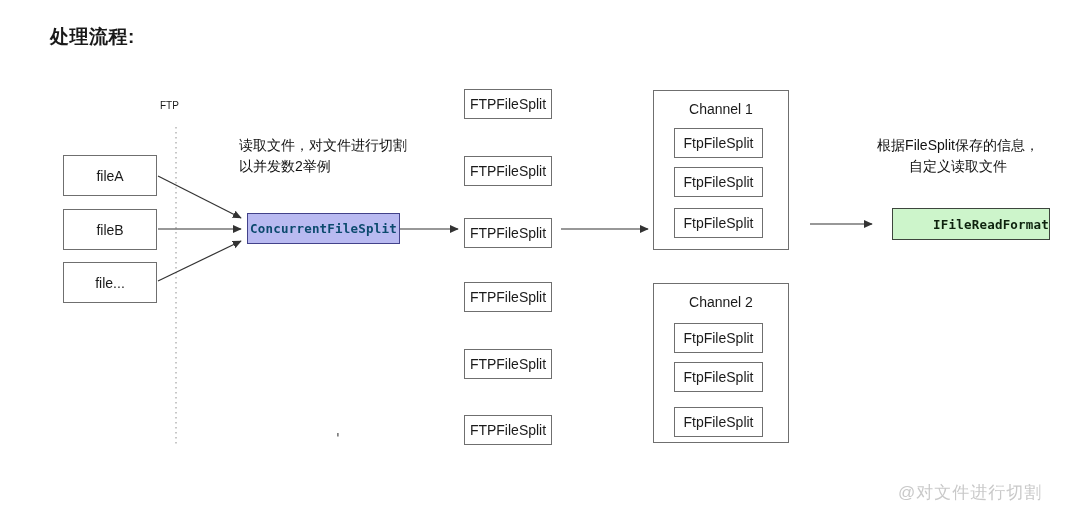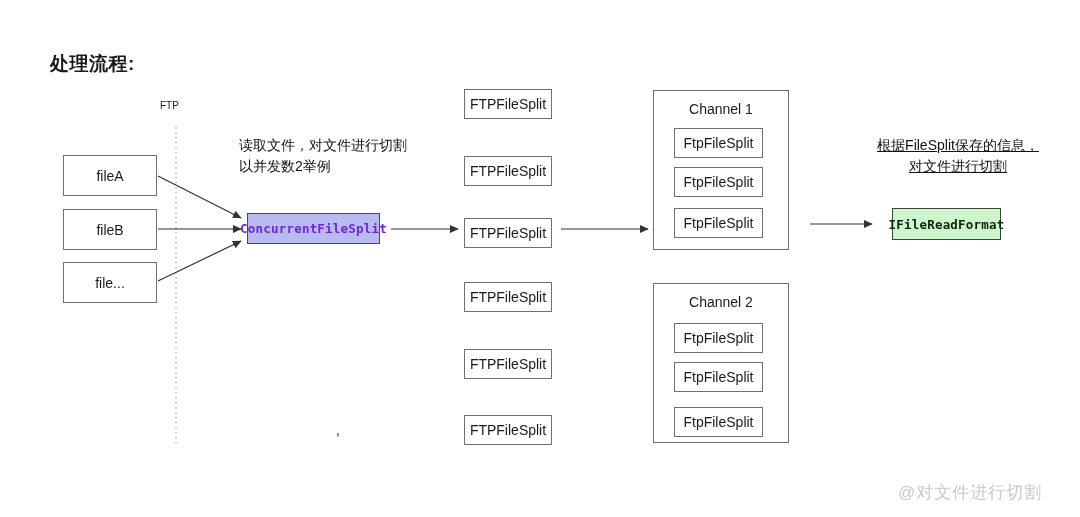--- a/index.html
+++ b/index.html
@@ -2,21 +2,21 @@
 <html><head>
 <meta charset="utf-8">
 <style>
   html,body{margin:0;padding:0;background:#ffffff;}
   #canvas{
     position:relative;width:1080px;height:517px;background:#ffffff;overflow:hidden;
     font-family:"Liberation Sans","DejaVu Sans",sans-serif;color:#1a1a1a;
   }
   .abs{position:absolute;}
   #arrow-layer{position:absolute;left:0;top:0;width:1080px;height:517px;pointer-events:none;}
-  .page-title{left:50px;top:24px;font-size:19px;font-weight:600;letter-spacing:.5px;margin-top:27px;}
+  .page-title{left:50px;top:24px;font-size:19px;font-weight:600;letter-spacing:.5px;}
   .ftp-label{left:160px;top:100px;font-size:10px;font-weight:500;}
   .box{
     position:absolute;display:flex;align-items:center;justify-content:center;
     background:#ffffff;border:1px solid #6f6f6f;font-size:14px;box-sizing:border-box;
   }
   .file-box{left:63px;width:94px;height:41px;}
   .split-box{left:464px;width:88px;height:30px;}
   .channel{
     position:absolute;left:653px;width:136px;height:160px;border:1px solid #6f6f6f;
     background:#ffffff;box-sizing:border-box;
@@ -25,30 +25,30 @@
   .chip{
     position:absolute;left:20px;width:89px;height:30px;display:flex;align-items:center;justify-content:center;
     border:1px solid #6f6f6f;background:#ffffff;font-size:14px;box-sizing:border-box;
   }
   .mono-box{
     position:absolute;display:flex;align-items:center;justify-content:center;
     font-family:"DejaVu Sans Mono","Liberation Mono",monospace;font-weight:700;font-size:12.5px;
     box-sizing:border-box;letter-spacing:.2px;
   }
   .concurrent{
-    left:247px;top:213px;width:133px;height:31px;
-    background:#b9baf1;border:1.5px solid #42428a;color:#6d28d9;
+    left:247px;top:213px;width:153px;height:31px;
+    background:#b9baf1;border:1.5px solid #42428a;color:#0c4a6e;
   }
   .readformat{
-    left:892px;top:208px;width:109px;height:32px;
-    background:#cdf5cb;border:1.5px solid #3d453d;color:#0e220e;
+    left:892px;top:208px;width:158px;height:32px;
+    background:#cdf5cb;border:1.5px solid #3d453d;color:#0e220e;justify-content:flex-end;
   }
   .note{font-size:14px;line-height:21px;color:#111;}
   .note-left{left:239px;top:135px;text-align:left;}
-  .note-right{left:862px;top:135px;width:192px;text-align:center;text-decoration:underline;}
+  .note-right{left:862px;top:135px;width:192px;text-align:center;}
   .watermark{left:898px;top:481px;font-size:17px;color:#c9c9c9;letter-spacing:1px;}
   .stray{left:334px;top:430px;font-size:13px;color:#3a3a3a;font-family:"DejaVu Sans Mono",monospace;}
 </style>
 </head>
 <body>
 
 <div id="canvas">
 
   <svg id="arrow-layer">
     <defs>
@@ -130,21 +130,21 @@
     <div class="chip" style="top:78px">
       <span>FtpFileSplit</span>
     </div>
     <div class="chip" style="top:123px">
       <span>FtpFileSplit</span>
     </div>
   </div>
 
   <div class="abs note note-right">
     <div>根据FileSplit保存的信息，</div>
-    <div>对文件进行切割</div>
+    <div>自定义读取文件</div>
   </div>
 
   <div class="mono-box readformat">
     <span>IFileReadFormat</span>
   </div>
 
   <div class="abs watermark">@对文件进行切割</div>
 
 </div>
 

